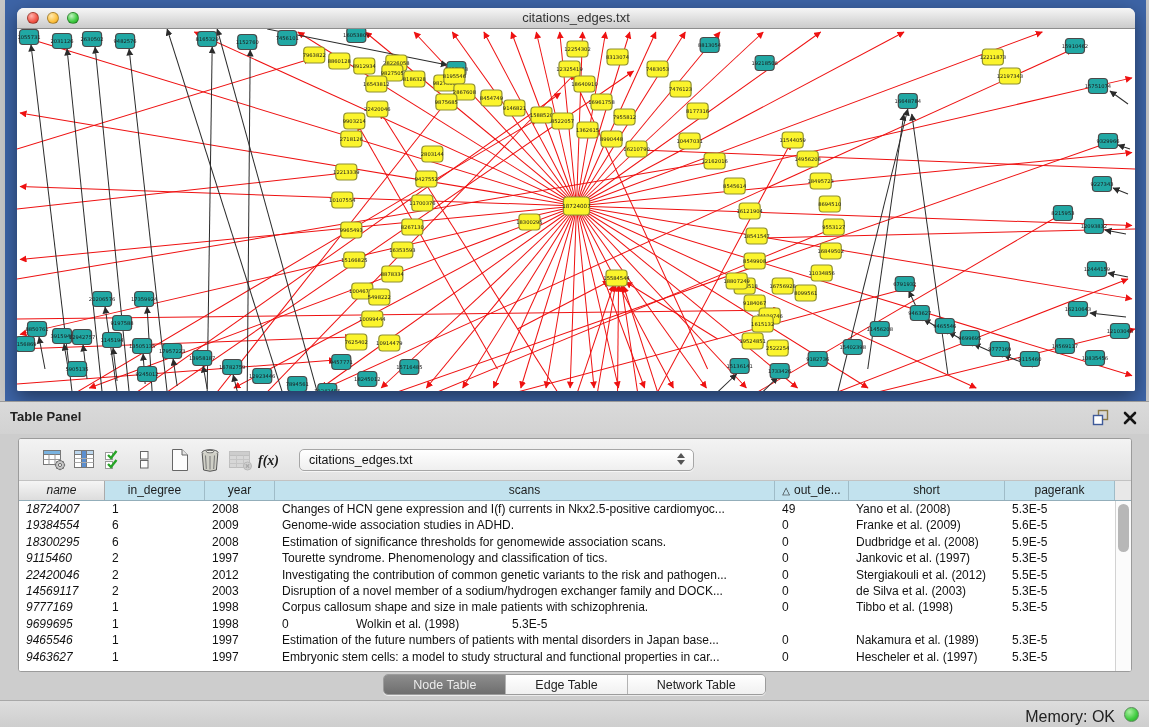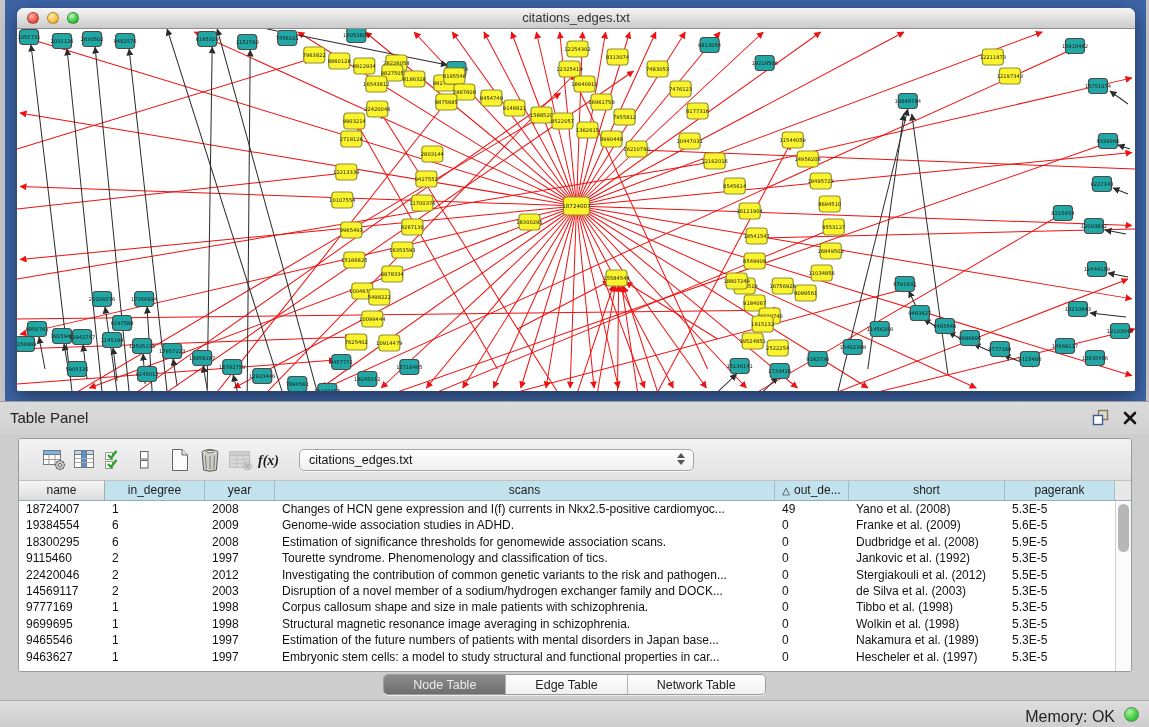--- a/index.html
+++ b/index.html
@@ -20,21 +20,21 @@
   .light.yellow { background:radial-gradient(circle at 35% 30%, #ffe9b0, #fdc13f 60%, #df9b21); }
   .light.green  { background:radial-gradient(circle at 35% 30%, #c2f4c0, #3dc93f 60%, #27a12b); }
   .net-canvas { position:absolute; left:0; right:0; top:21px; bottom:0; background:#fff;
     overflow:hidden; border-radius:0 0 2px 2px; }
   .net-canvas svg { display:block; }
 
   
   .grip { position:absolute; left:506px; top:397px; }
   .panel-strip { position:absolute; left:0; top:401px; width:1149px; height:33px;
     background:linear-gradient(#dadada,#d2d2d2); border-top:1px solid #9a9a9a; }
-  .panel-title { position:absolute; left:10px; top:7px; font-size:15px; color:#222; }
+  .panel-title { position:absolute; left:10px; top:7px; font-size:13px; color:#222;font-weight:bold; }
   .strip-icons { position:absolute; right:12px; top:7px; display:flex; gap:14px; align-items:center; }
 
   
   .table-box { position:absolute; left:18px; top:438px; width:1114px; height:234px;
     border:1px solid #9b9b9b; border-radius:3px; background:#fff;
     display:flex; flex-direction:column; overflow:hidden; }
   .toolbar { height:42px; flex:none; background:linear-gradient(#f3f3f3,#e2e2e2);
     border-bottom:1px solid #c2c2c2; display:flex; align-items:center; padding-left:20px; }
   .tool-btn { width:30px; height:30px; display:flex; align-items:center; justify-content:center; cursor:default; }
   .combo { position:relative; margin-left:14px; width:395px; height:22px;
@@ -53,21 +53,21 @@
   .th.corner { background:#e8e8e8; border-right:none; }
 
   .tbody { flex:1; display:flex; background:#fff; overflow:hidden; }
   .rows { width:1096px; }
   .trow { display:flex; height:16.4px; font-size:12px; line-height:16.3px; color:#111; }
   .td { padding-left:7px; overflow:hidden; white-space:nowrap; }
   .vscroll { width:16px; border-left:1px solid #d2d2d2; background:#fbfbfb; }
   .vthumb { width:11px; height:48px; margin:3px auto 0; background:#b7b7b7; border-radius:6px; }
 
   
-  .c0{width:86px;} .c1{width:100px;} .c2{width:70px;} .c3{width:500px;}
+  .c0{width:86px;font-style:italic;} .c1{width:100px;} .c2{width:70px;} .c3{width:500px;}
   .c4{width:74px;} .c5{width:156px;} .c6{width:110px;}
 
   
   .tabs { position:absolute; left:0; top:674px; width:1149px; text-align:center; }
   .seg { display:inline-flex; border:1px solid #9c9c9c; border-radius:5px; overflow:hidden;
     height:21px; font-size:12.5px; line-height:20px; box-shadow:0 1px 0 rgba(255,255,255,.6); }
   .tab { padding:0 29px; background:linear-gradient(#ffffff,#f0f0f0); color:#222; border-right:1px solid #b3b3b3; }
   .tab:last-child { border-right:none; }
   .tab.selected { background:linear-gradient(#8d8d8d,#6e6e6e); color:#ececec; }
 
@@ -616,21 +616,21 @@
           <div class="td c4">0</div>
           <div class="td c5">Dudbridge et al. (2008)</div>
           <div class="td c6">5.9E-5</div>
         </div>
         <div class="trow">
           <div class="td c0">9115460</div>
           <div class="td c1">2</div>
           <div class="td c2">1997</div>
           <div class="td c3">Tourette syndrome. Phenomenology and classification of tics.</div>
           <div class="td c4">0</div>
-          <div class="td c5">Jankovic et al. (1992)</div>
+          <div class="td c5">Jankovic et al. (1997)</div>
           <div class="td c6">5.3E-5</div>
         </div>
         <div class="trow">
           <div class="td c0">22420046</div>
           <div class="td c1">2</div>
           <div class="td c2">2012</div>
           <div class="td c3">Investigating the contribution of common genetic variants to the risk and pathogen...</div>
           <div class="td c4">0</div>
           <div class="td c5">Stergiakouli et al. (2012)</div>
           <div class="td c6">5.5E-5</div>
@@ -650,21 +650,20 @@
           <div class="td c2">1998</div>
           <div class="td c3">Corpus callosum shape and size in male patients with schizophrenia.</div>
           <div class="td c4">0</div>
           <div class="td c5">Tibbo et al. (1998)</div>
           <div class="td c6">5.3E-5</div>
         </div>
         <div class="trow">
           <div class="td c0">9699695</div>
           <div class="td c1">1</div>
           <div class="td c2">1998</div>
-          <div class="td c3">Structural magnetic resonance image averaging in schizophrenia.</div>
           <div class="td c4">0</div>
           <div class="td c5">Wolkin et al. (1998)</div>
           <div class="td c6">5.3E-5</div>
         </div>
         <div class="trow">
           <div class="td c0">9465546</div>
           <div class="td c1">1</div>
           <div class="td c2">1997</div>
           <div class="td c3">Estimation of the future numbers of patients with mental disorders in Japan base...</div>
           <div class="td c4">0</div>

